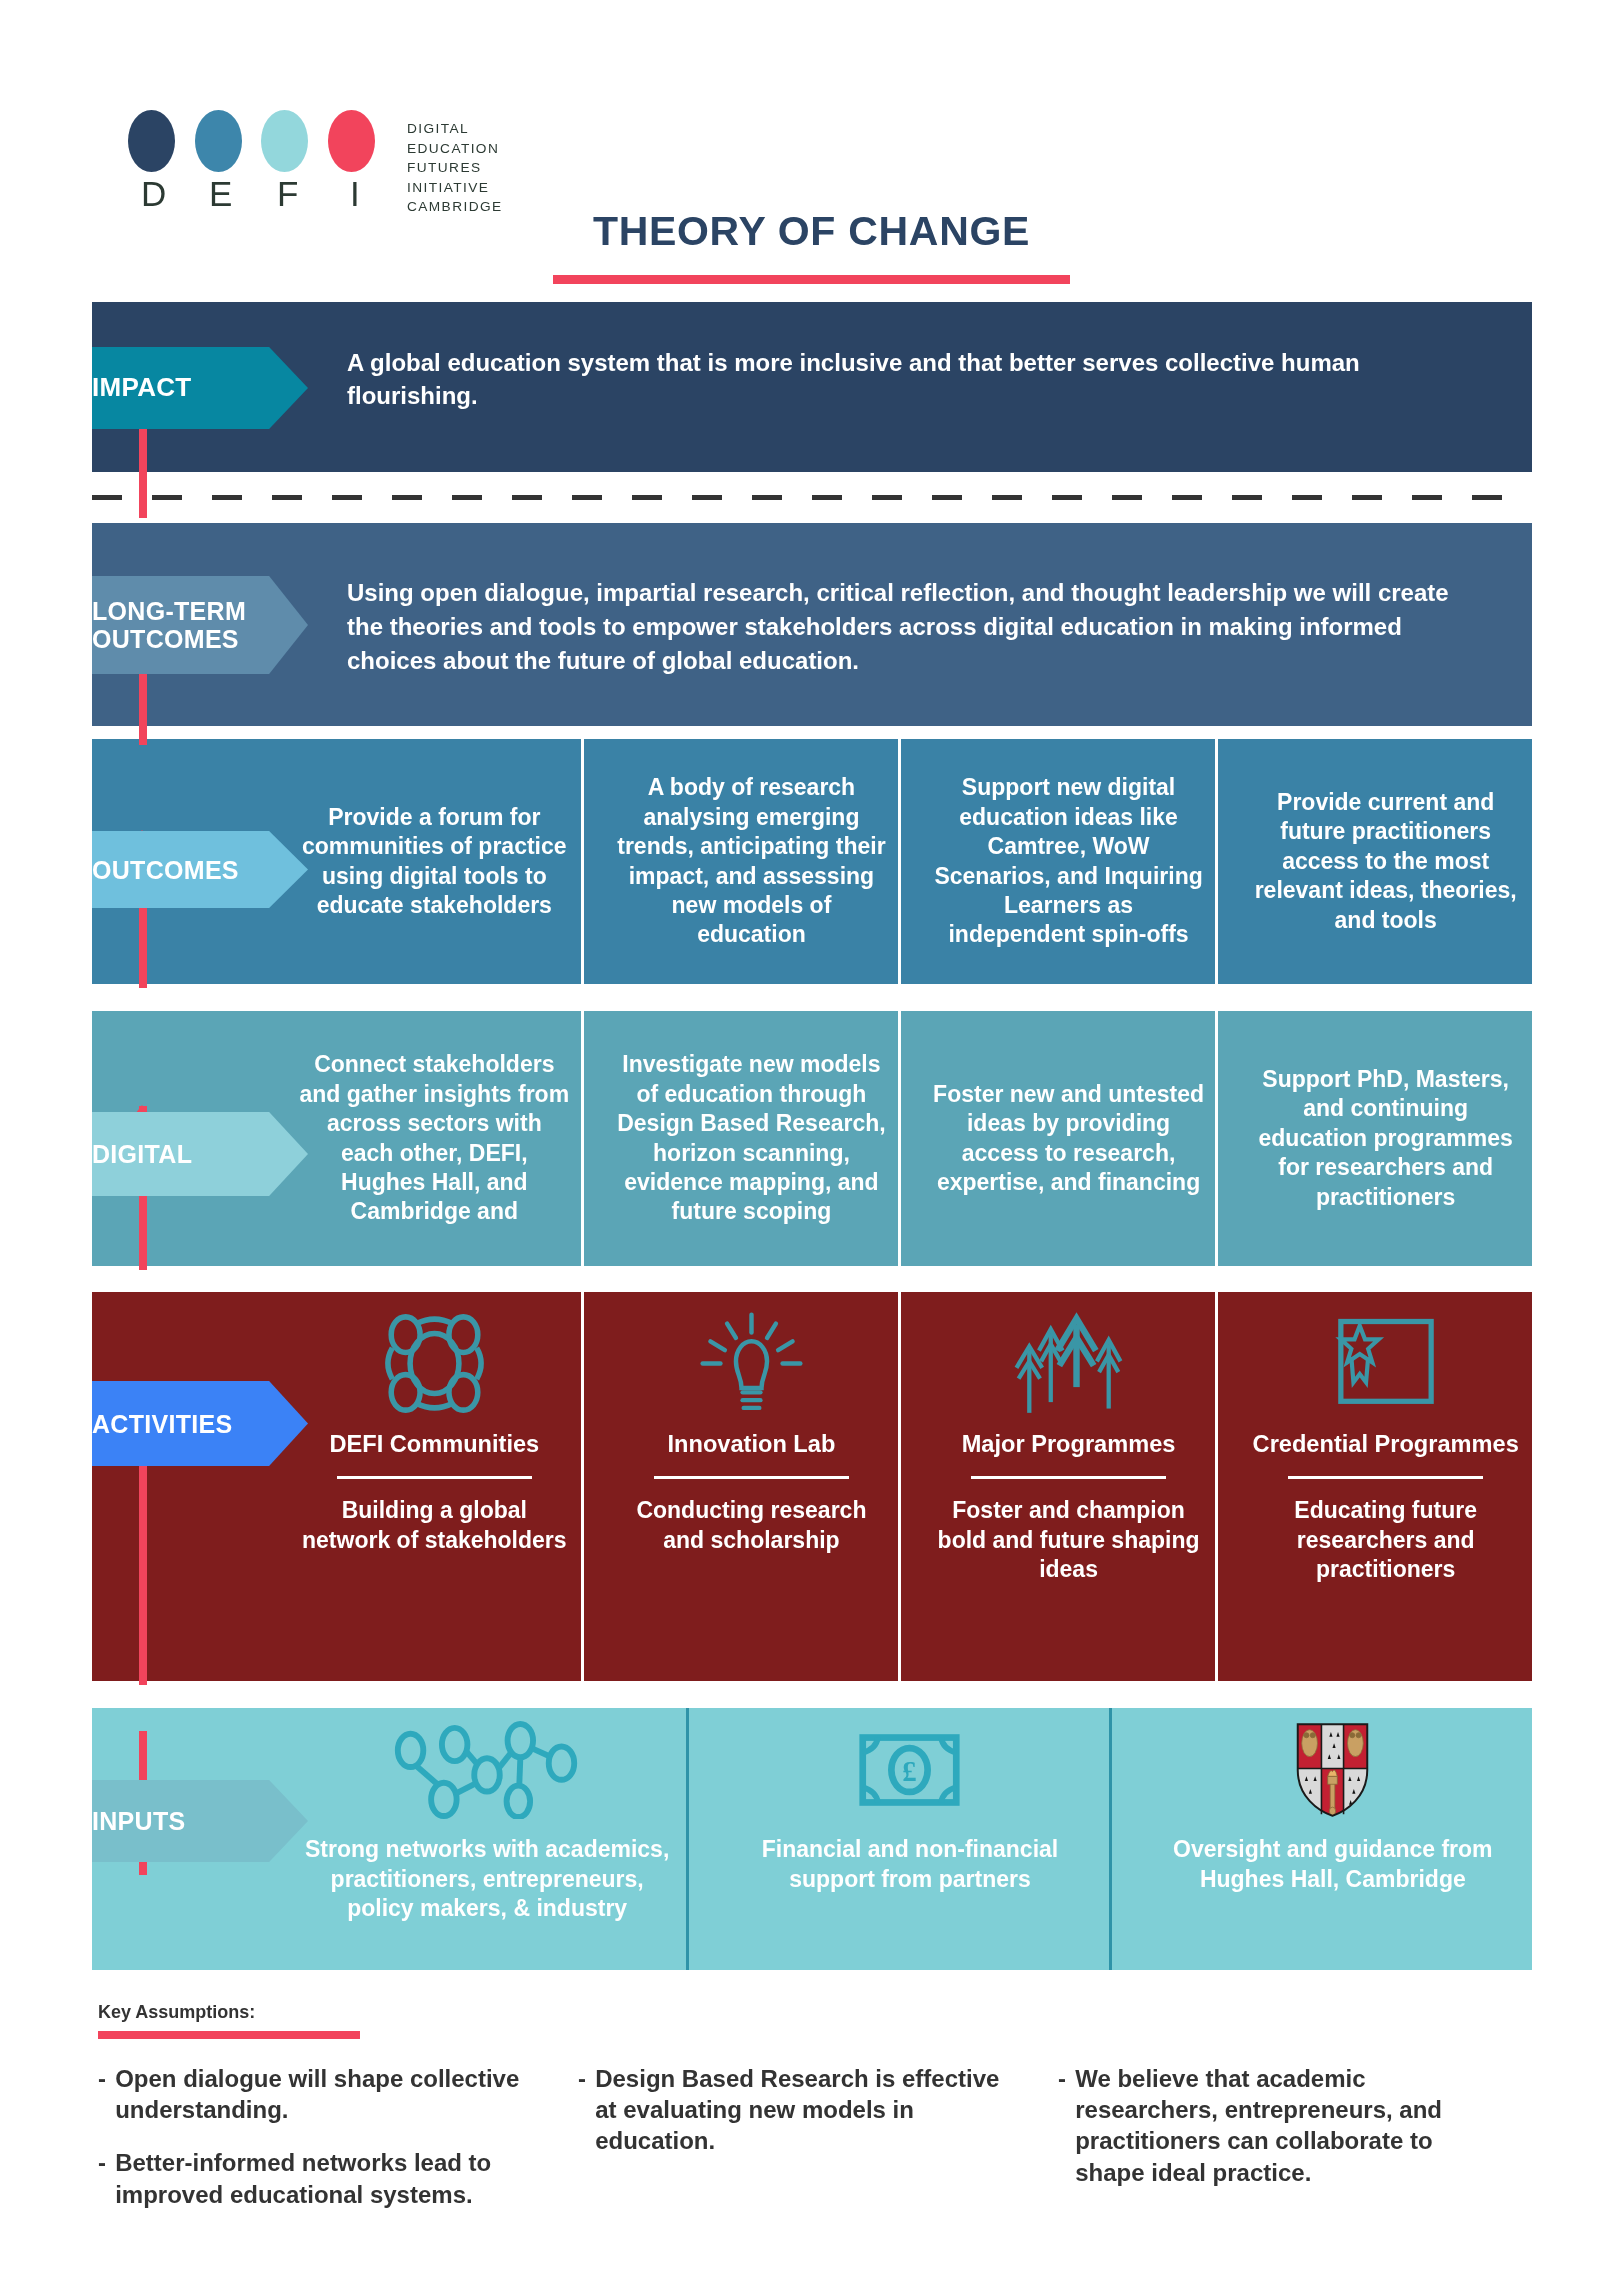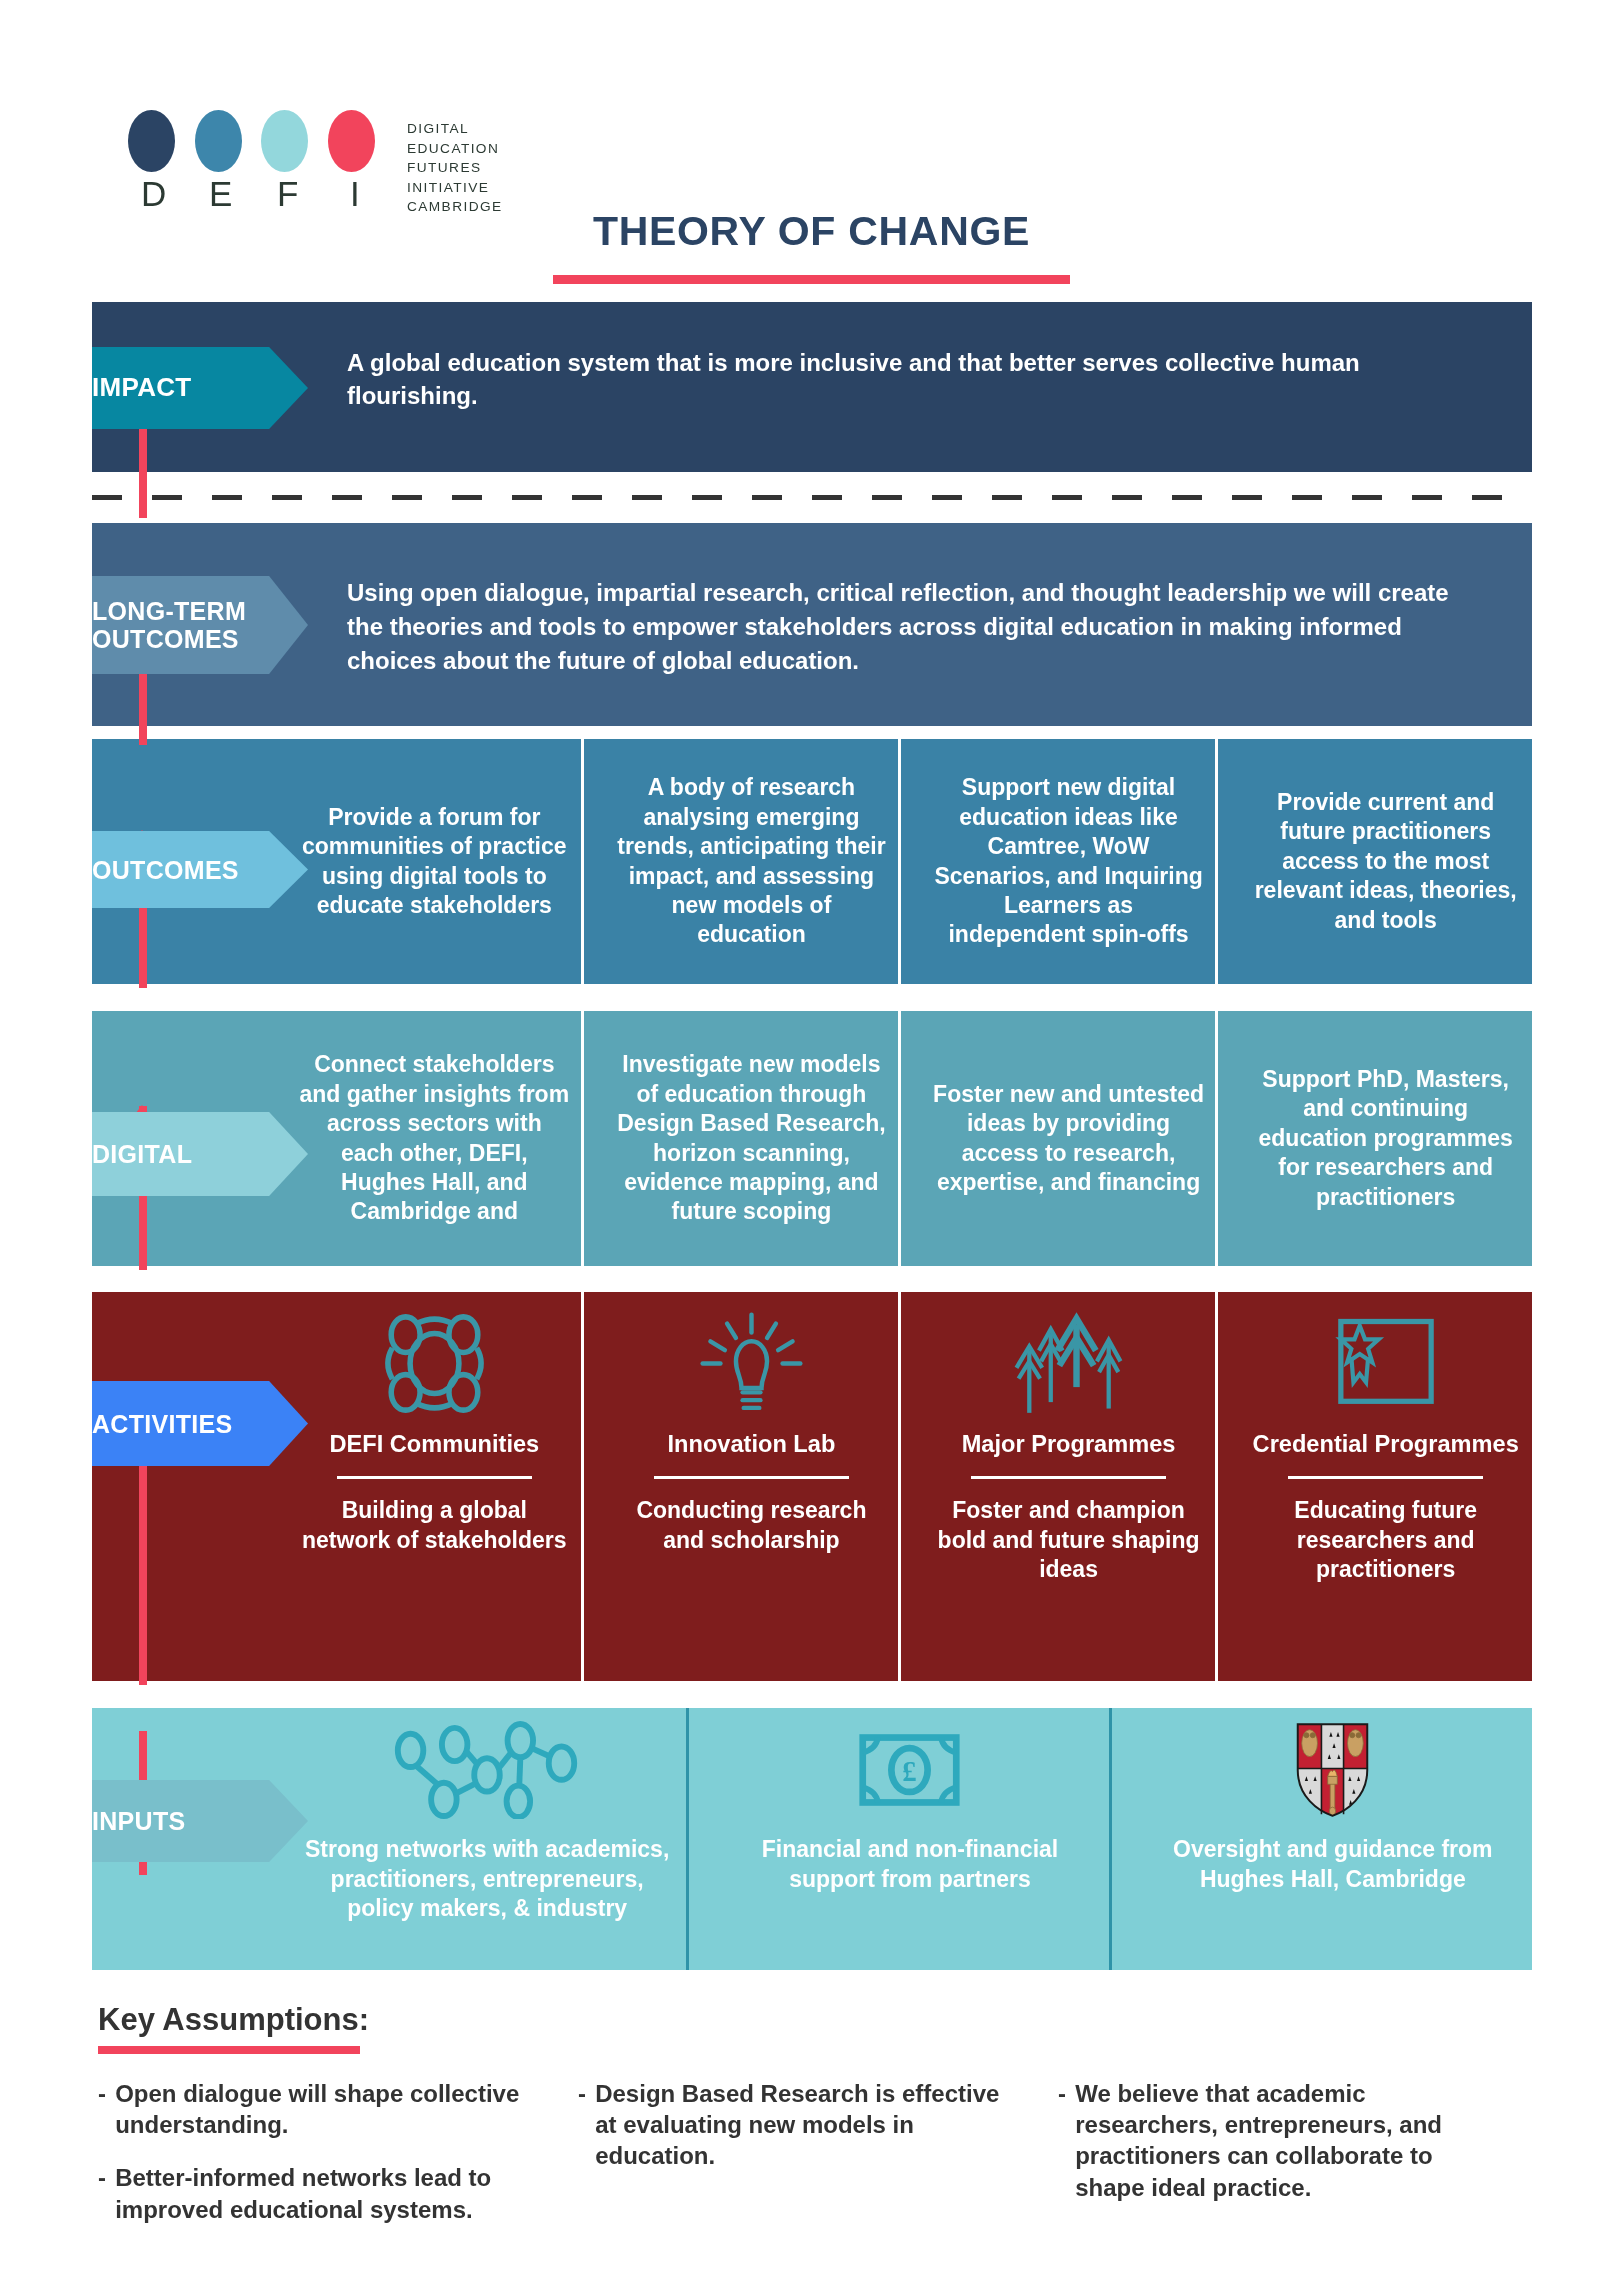--- a/index.html
+++ b/index.html
@@ -101,21 +101,21 @@
   .act-desc { font-size:23px; line-height:1.28; }
 
   
   .band-inputs .col { justify-content:flex-start; padding-top:6.5px; }
   .in-icon { height:111px; display:flex; align-items:center; justify-content:center; }
   .in-txt { font-size:23px; line-height:1.30; margin-top:9.2px; }
   .band-inputs .col + .col { border-left:3.9px solid #2f93a8; }
 
   
   .ka { position:absolute; left:98px; top:2002px; width:1440px; }
-  .ka-title { font-size:31px; font-weight:bold; color:#333; }
+  .ka-title { font-size:18px; font-weight:bold; color:#333; }
   .ka-rule { width:262px; height:8.5px; background:#f2445c; margin-top:7.9px; }
   .ka-cols { display:flex; margin-top:23.6px; gap:0; }
   .ka-col { flex:1 1 0; padding-right:46px; }
   .ka-item { display:flex; font-size:24px; font-weight:bold; color:#333; line-height:1.30; margin-bottom:22px; }
   .ka-dash { margin-right:9.2px; }
 </style>
 </head>
 <body>
 
 <div class="page">

